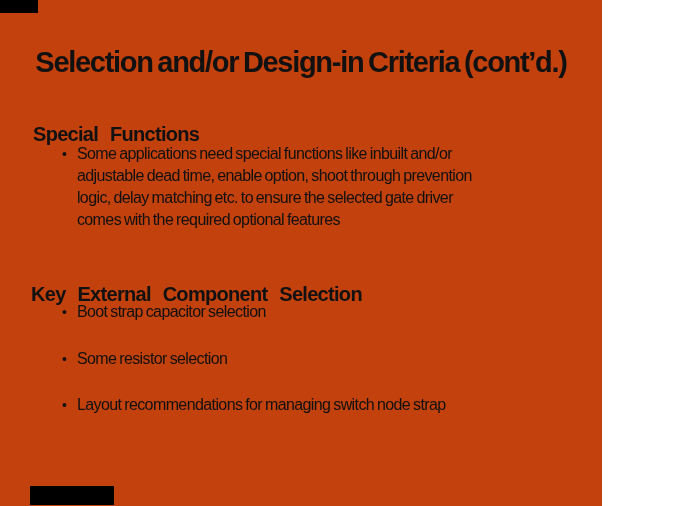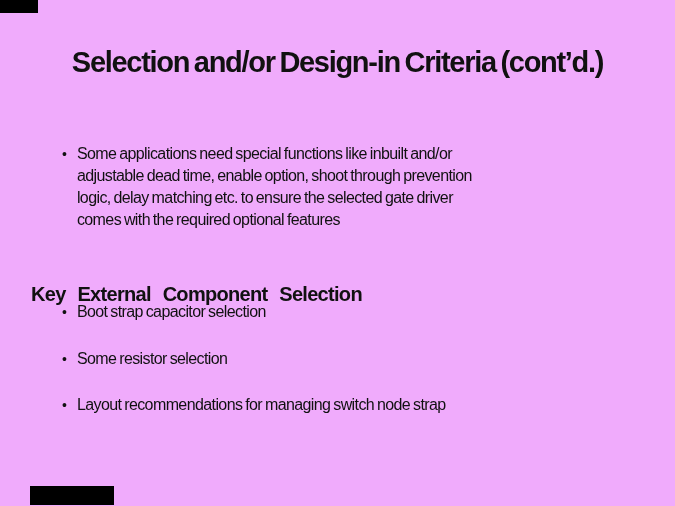--- a/index.html
+++ b/index.html
@@ -2,23 +2,23 @@
 <html><head>
 <meta charset="utf-8">
 <style>
   html, body {
     margin: 0;
     padding: 0;
     background: #ffffff;
   }
   #slide {
     position: relative;
-    width: 675px;
+    width: 602px;
     height: 506px;
-    background: #f0abfc;
+    background: #c2410c;
     overflow: hidden;
     font-family: "Liberation Sans", sans-serif;
     color: #111111;
   }
   .corner-artifact {
     position: absolute;
     background: #000000;
   }
   #artifact-top-left {
     left: 0; top: 0; width: 38px; height: 13px;
@@ -79,20 +79,21 @@
 </style>
 </head>
 <body>
 
 <div id="slide">
 
   <div id="artifact-top-left" class="corner-artifact"></div>
 
   <h1 class="slide-title">Selection and/or Design-in Criteria (cont’d.)</h1>
 
+  <h2 id="heading-special-functions" class="section-heading">Special Functions</h2>
 
   <div id="bullet-special-1" class="bullet-row">
     <span class="bullet-glyph">•</span>
     <span class="bullet-text">Some applications need special functions like inbuilt and/or
 adjustable dead time, enable option, shoot through prevention
 logic, delay matching etc. to ensure the selected gate driver
 comes with the required optional features</span>
   </div>
 
   <h2 id="heading-key-external" class="section-heading">Key External Component Selection</h2>

